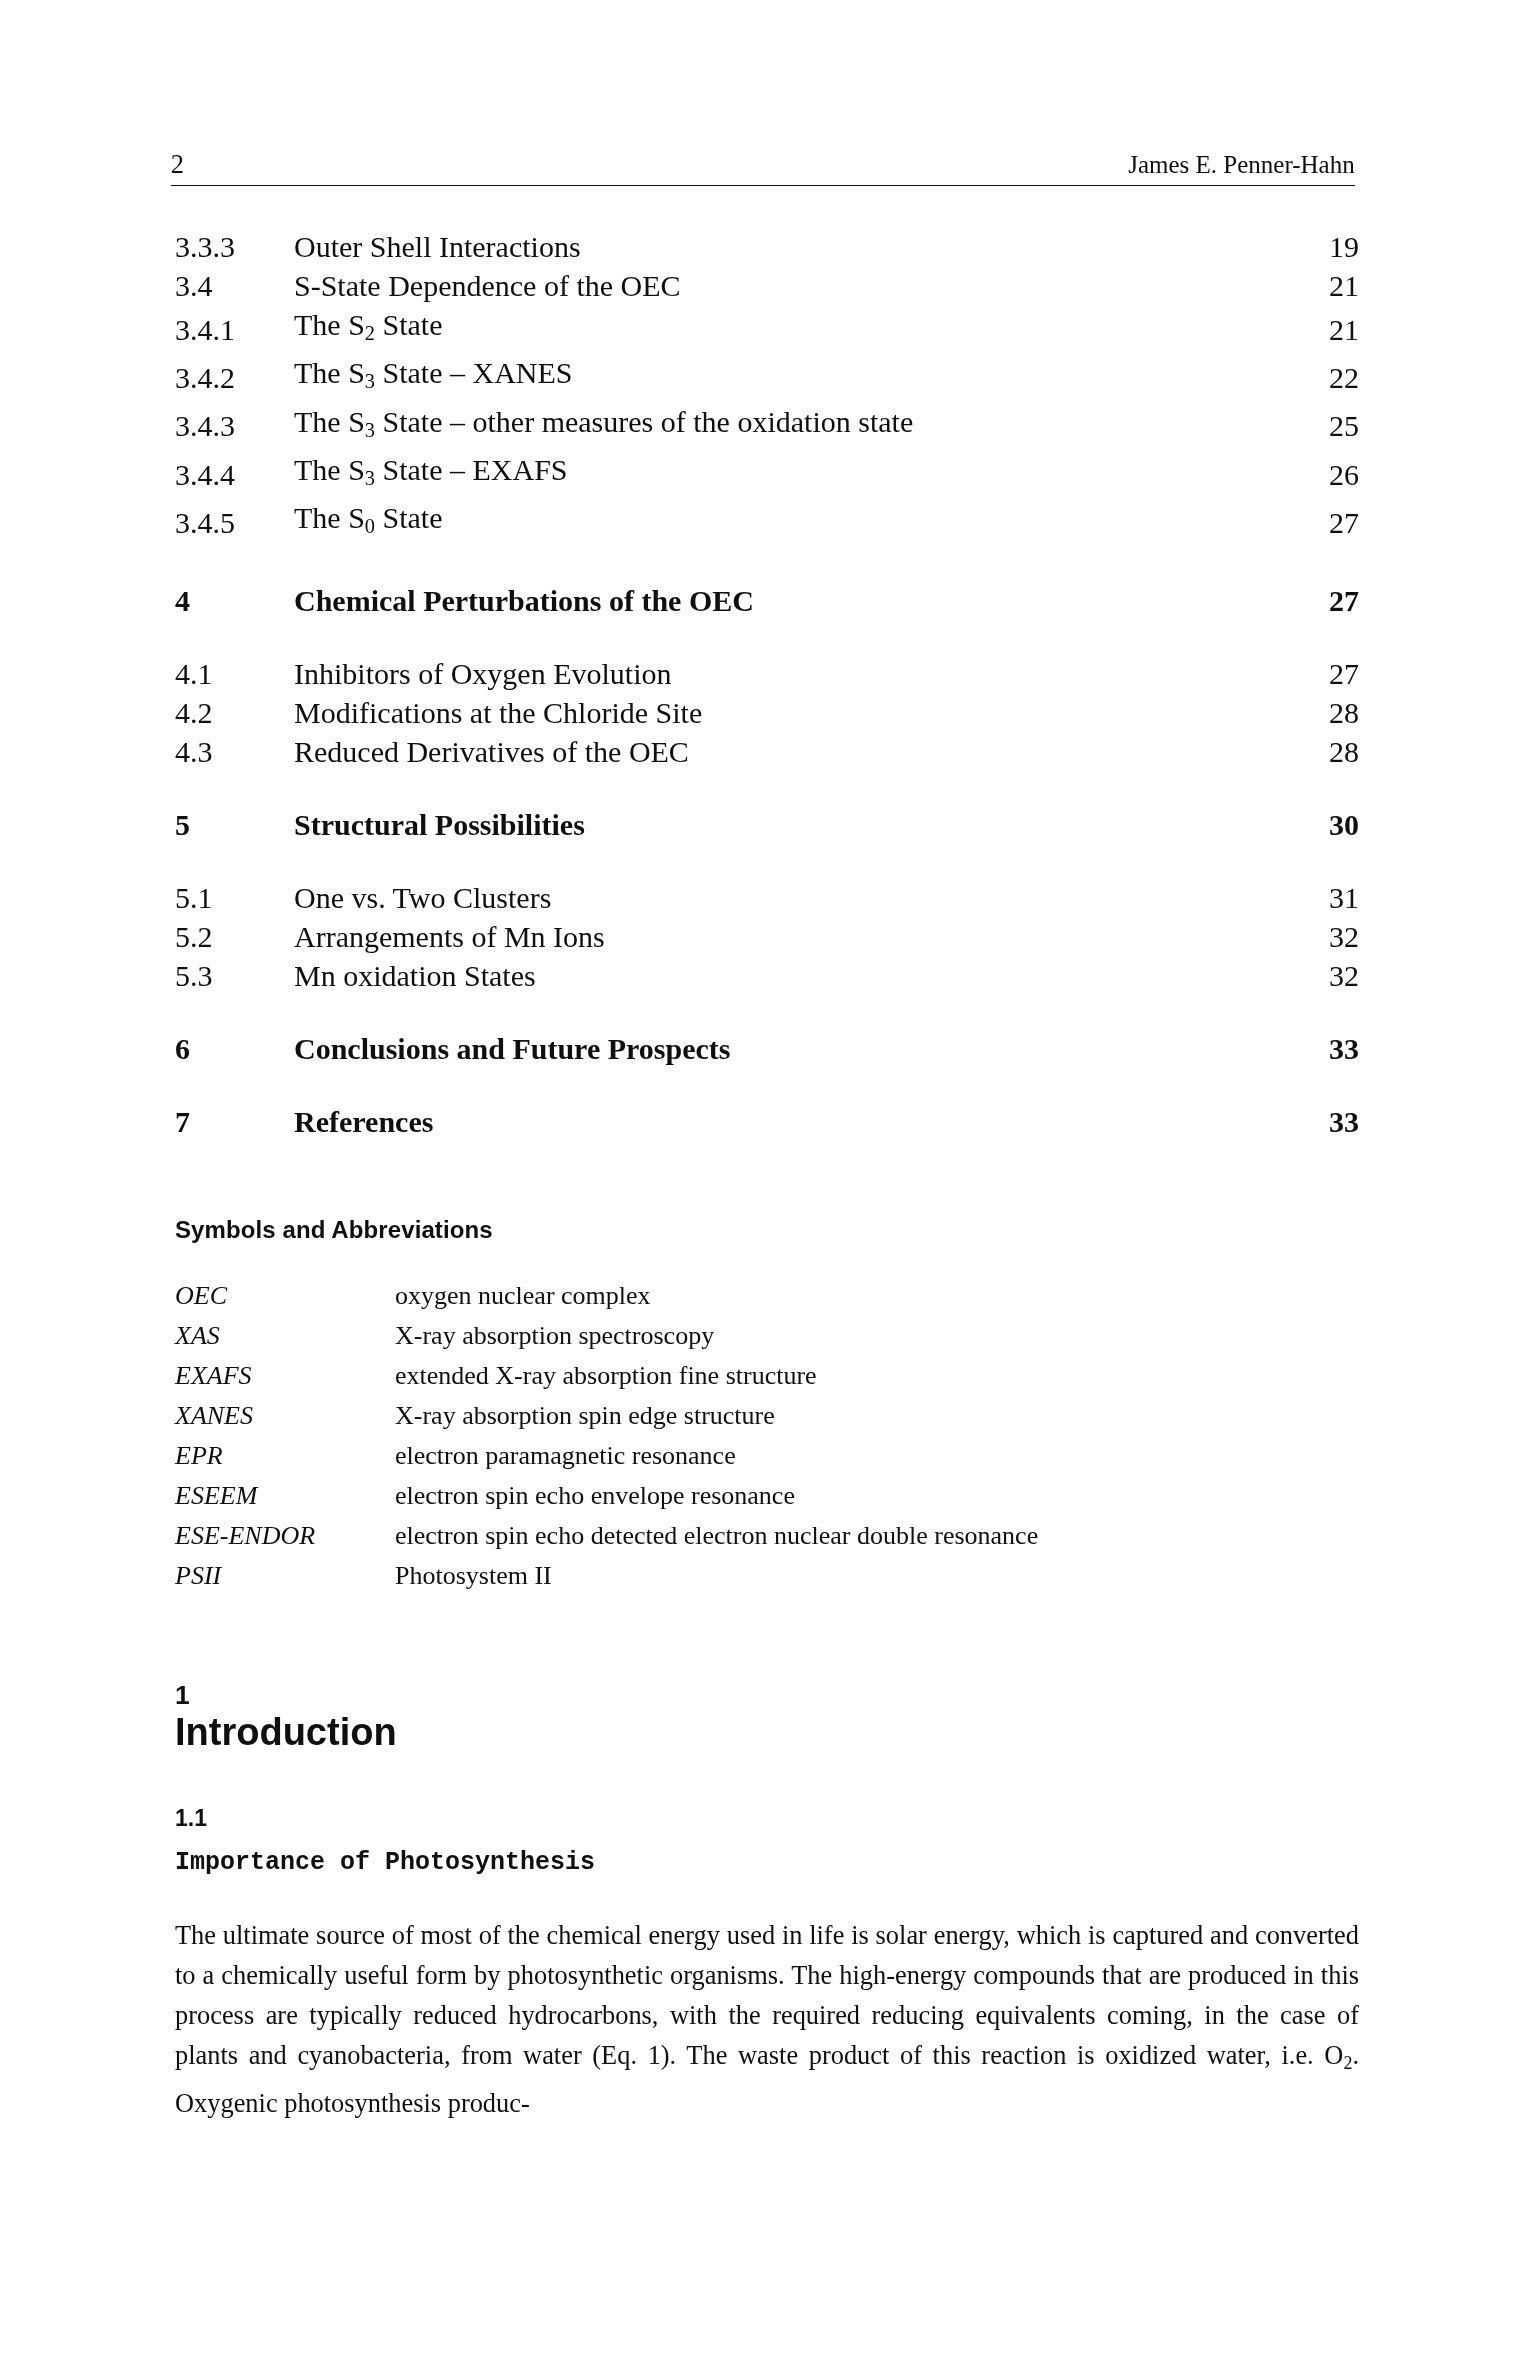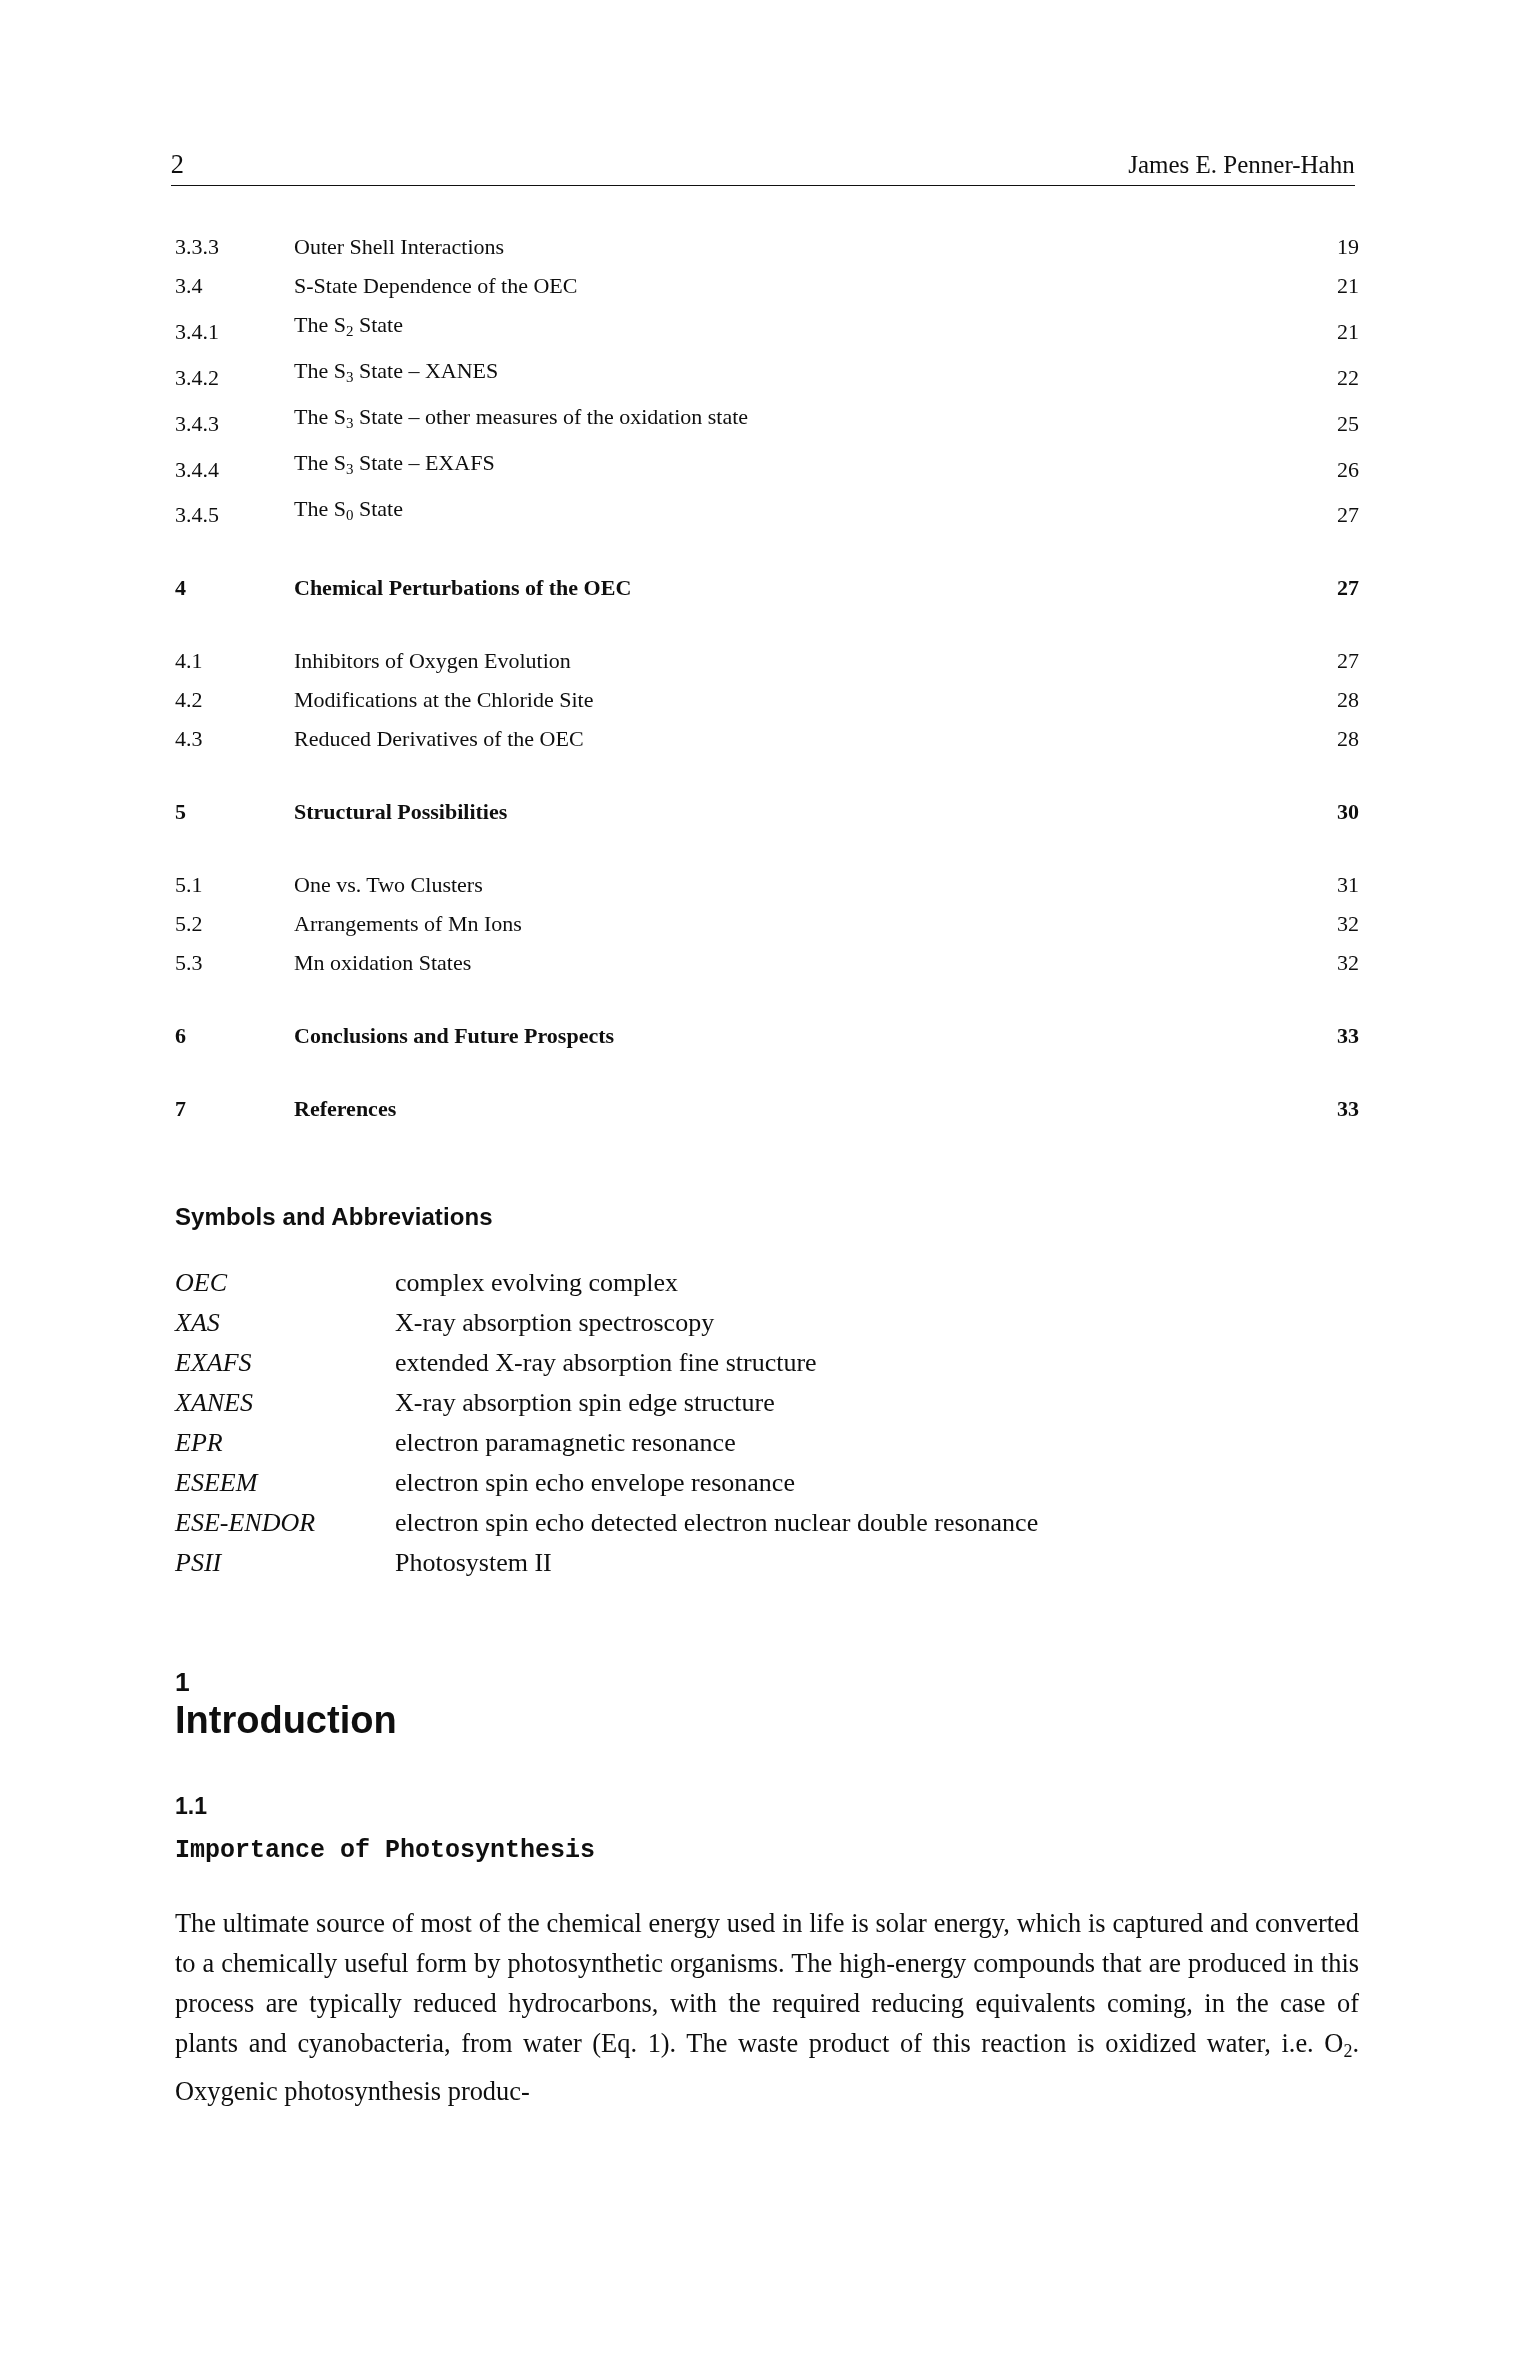--- a/index.html
+++ b/index.html
@@ -48,22 +48,22 @@
   }
 
   
   .toc {
     margin-top: 41px;
     width: 1184px;
     margin-left: 0px;
   }
   .toc-row {
     display: flex;
-    align-items: flex-end;
-    font-size: 22px;
+    align-items: center;
+    font-size: 30px;
     line-height: 39px;
     white-space: nowrap;
   }
   .toc-row.gap-before { margin-top: 34px; }
   .toc-num {
     width: 119px;
     flex: 0 0 119px;
   }
   .toc-title {
     flex: 0 0 auto;
@@ -276,21 +276,21 @@
           <span class="toc-title">References</span>
           <span class="toc-leader"></span>
           <span class="toc-page">33</span>
         </div>
       </div>
 
     <div class="symbols-head">Symbols and Abbreviations</div>
     <div class="symbols-table">
         <div class="sym-row">
           <span class="sym-abbr">OEC</span>
-          <span class="sym-def">complex evolving complex</span>
+          <span class="sym-def">oxygen nuclear complex</span>
         </div>
         <div class="sym-row">
           <span class="sym-abbr">XAS</span>
           <span class="sym-def">X-ray absorption spectroscopy</span>
         </div>
         <div class="sym-row">
           <span class="sym-abbr">EXAFS</span>
           <span class="sym-def">extended X-ray absorption fine structure</span>
         </div>
         <div class="sym-row">

